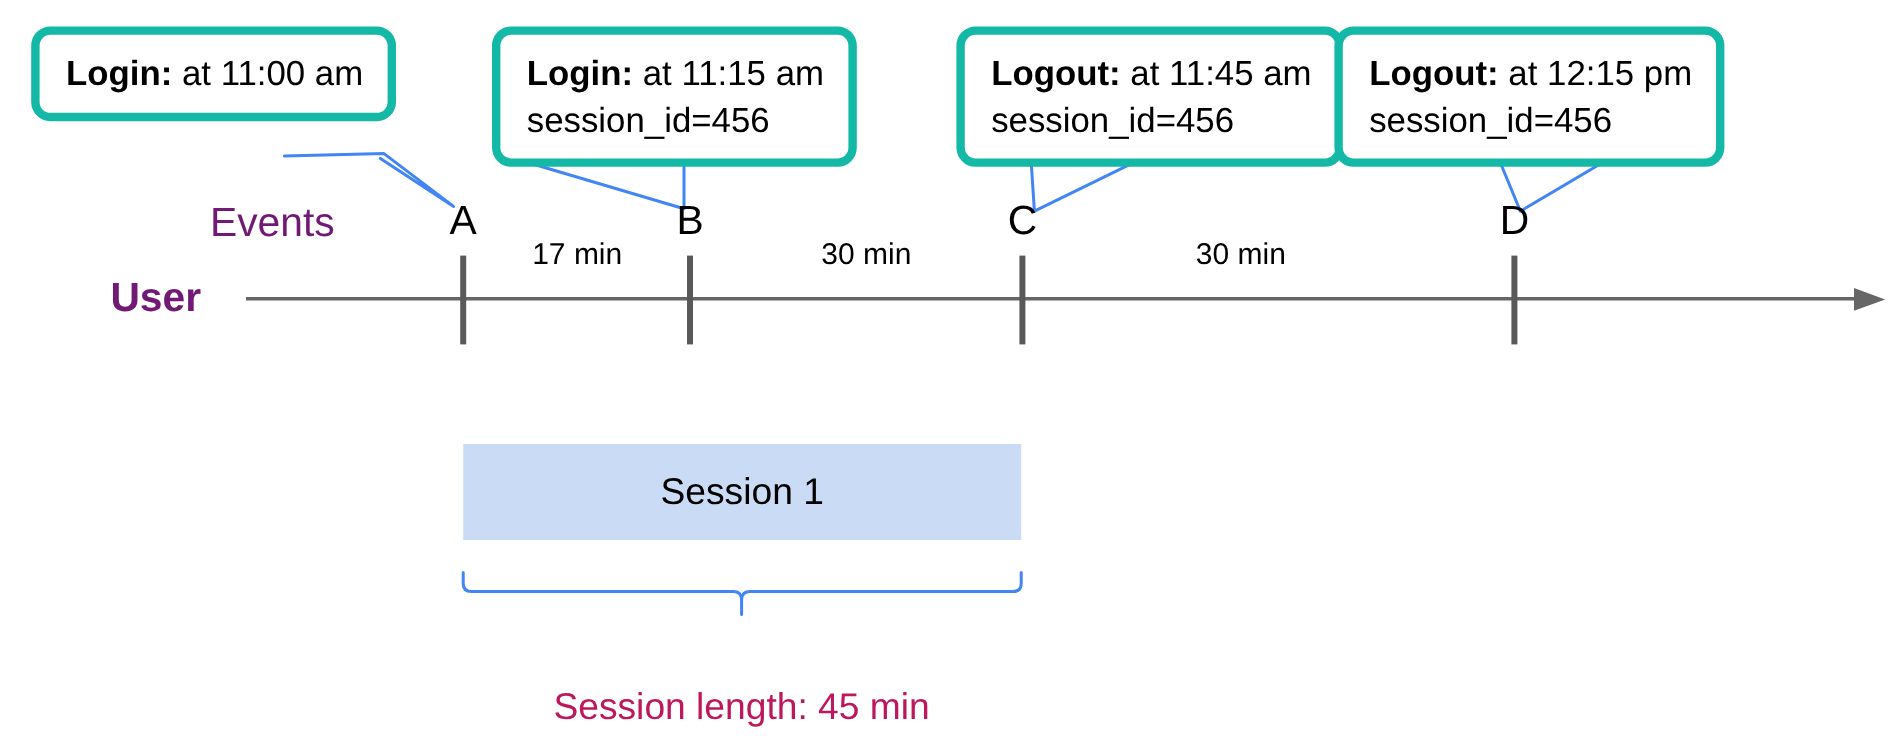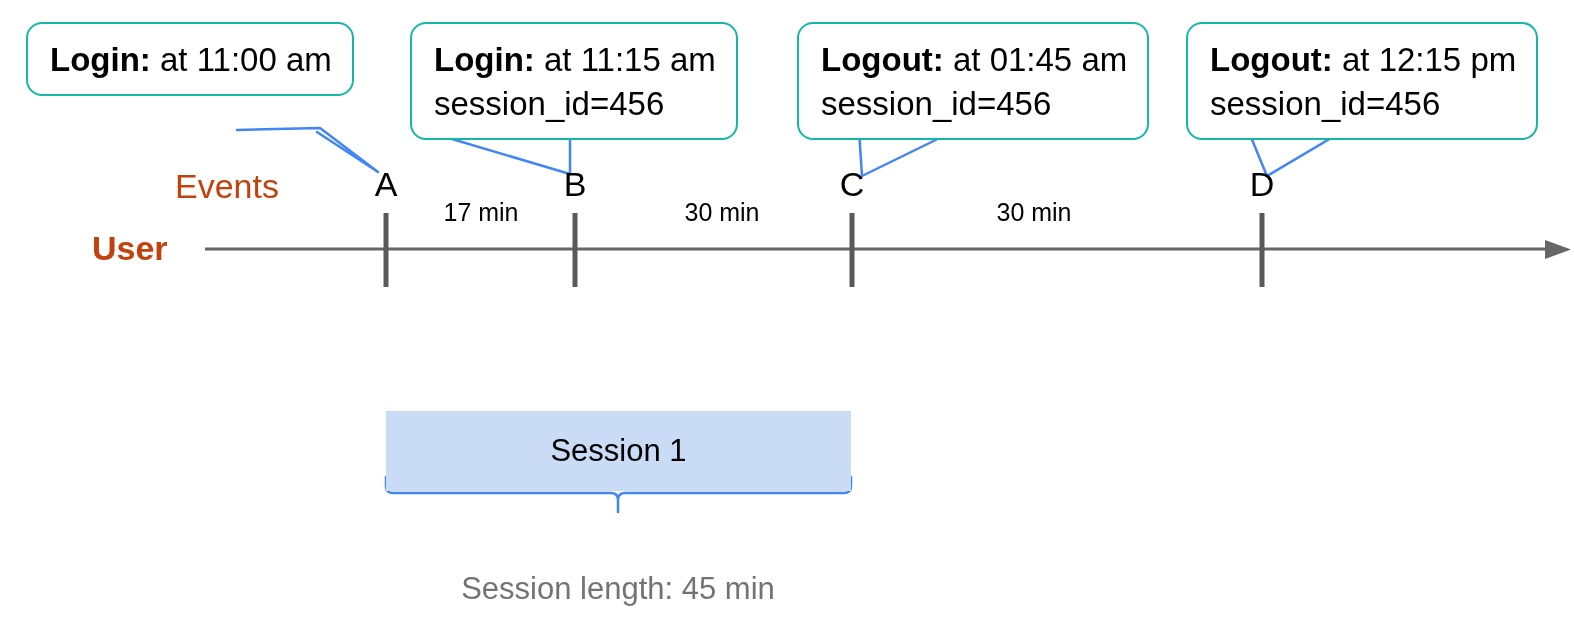--- a/index.html
+++ b/index.html
@@ -23,38 +23,38 @@
     left: 0;
     top: 0;
     width: 1574px;
     height: 630px;
   }
 
   
   .callout {
     position: absolute;
     box-sizing: border-box;
-    border: 2px solid #14b8a6;
+    border: 7px solid #14b8a6;
     border-radius: 16px;
     background: #ffffff;
     padding: 14px 20px 12px 22px;
-    font-size: 33px;
+    font-size: 29px;
     line-height: 1.33;
     color: #000000;
     white-space: nowrap;
     z-index: 3;
   }
   .callout .cl-title { font-weight: bold; }
   .callout .cl-line2 { display: block; }
 
   
   .axis-label {
     position: absolute;
     font-size: 34px;
-    color: #c2410c;
+    color: #701a75;
     white-space: nowrap;
     z-index: 2;
   }
   .marker-letter {
     position: absolute;
     font-size: 34px;
     color: #000000;
     transform: translateX(-50%);
     white-space: nowrap;
     z-index: 2;
@@ -71,27 +71,26 @@
   
   .session-bar {
     position: absolute;
     background: #cadcf5;
     display: flex;
     align-items: center;
     justify-content: center;
     font-size: 31px;
     color: #000000;
     z-index: 2;
-    margin-top: 41px;
   }
 
   .caption {
     position: absolute;
     font-size: 31px;
-    color: #737373;
+    color: #be185d;
     transform: translateX(-50%);
     white-space: nowrap;
     z-index: 2;
   }
 </style>
 </head>
 <body>
 
 <div id="stage">
 
@@ -135,25 +134,25 @@
   </div>
 
   <div class="callout" style="left:410px; top:22px;">
     <span class="cl-title">Login:</span>
     <span>at 11:15 am</span>
     <span class="cl-line2">session_id=456</span>
   </div>
 
   <div class="callout" style="left:797px; top:22px;">
     <span class="cl-title">Logout:</span>
-    <span>at 01:45 am</span>
+    <span>at 11:45 am</span>
     <span class="cl-line2">session_id=456</span>
   </div>
 
-  <div class="callout" style="left:1186px; top:22px;">
+  <div class="callout" style="left:1112px; top:22px;">
     <span class="cl-title">Logout:</span>
     <span>at 12:15 pm</span>
     <span class="cl-line2">session_id=456</span>
   </div>
 
   <div class="axis-label" style="left:175px; top:167px;">Events</div>
 
   <div class="axis-label" style="left:92px; top:229px;font-weight:bold;">User</div>
 
   <div class="marker-letter" style="left:386px; top:165px;">A</div>

